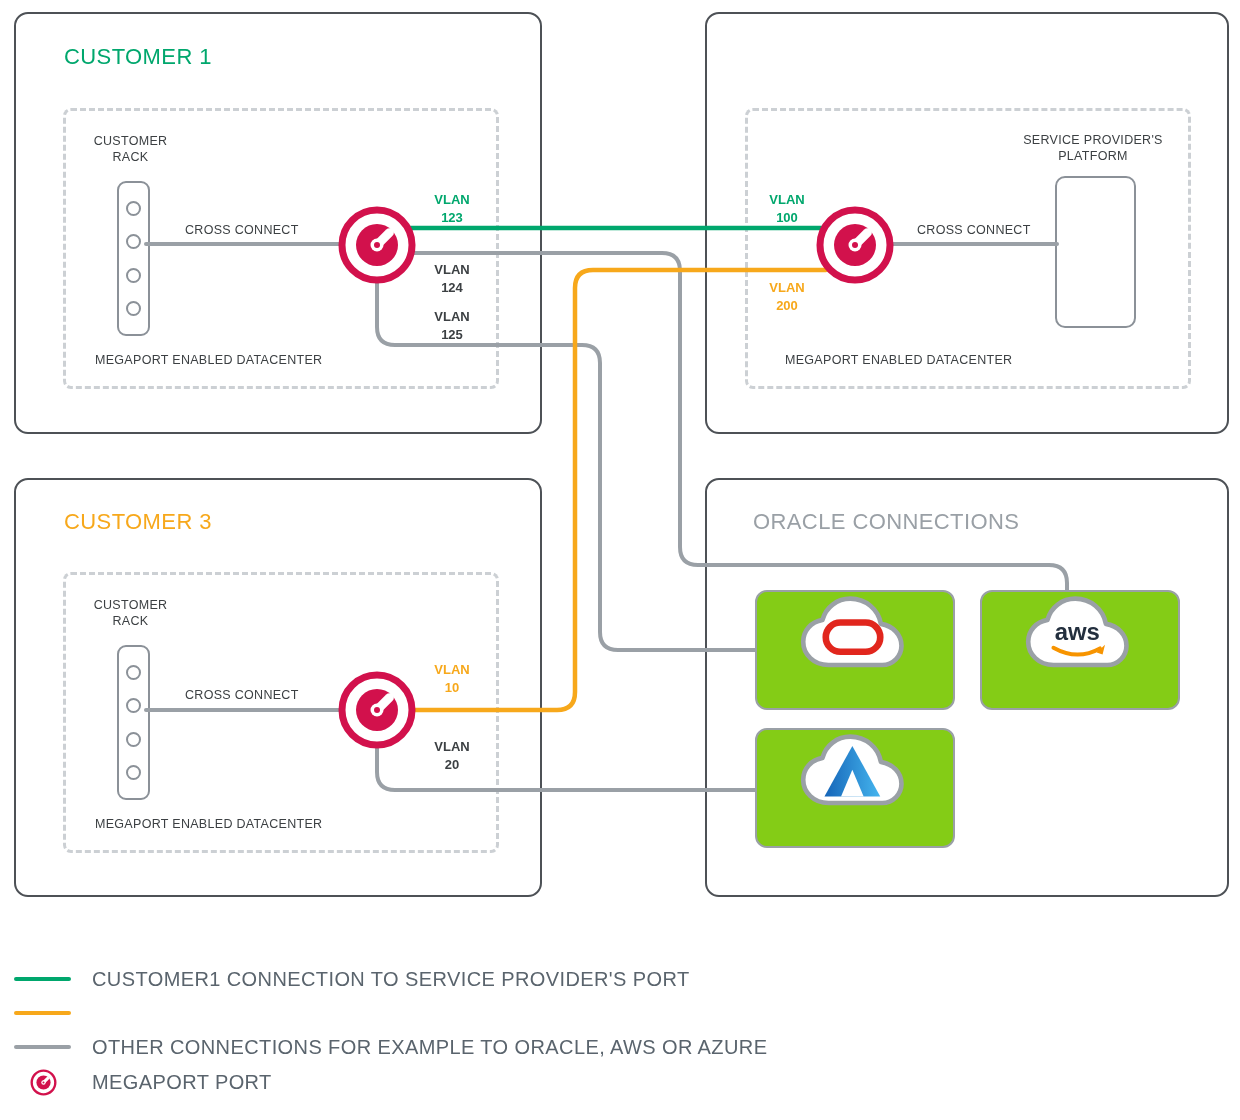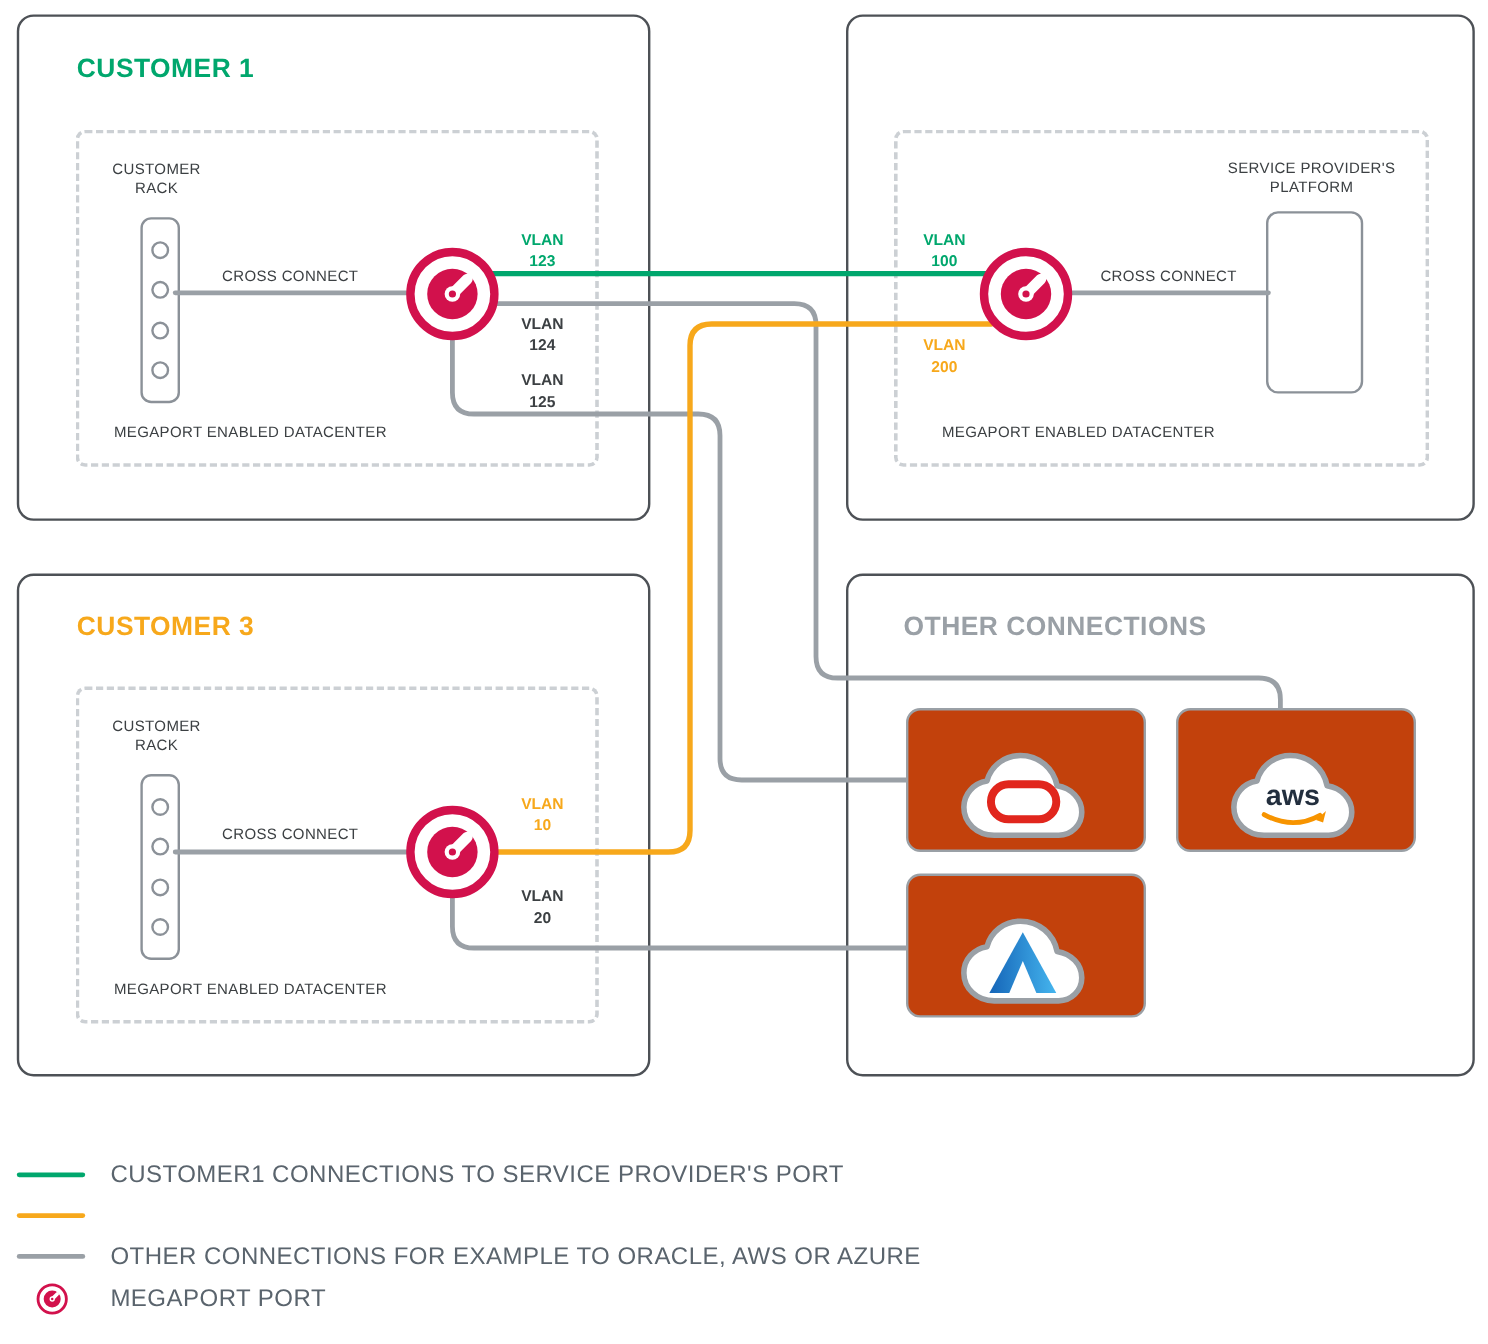--- a/index.html
+++ b/index.html
@@ -5,31 +5,31 @@
   html,body{margin:0;padding:0;background:#ffffff}
   body{font-family:"Liberation Sans",sans-serif}
   .canvas{position:relative;width:1240px;height:1120px;background:#fff;overflow:hidden}
   .wires{position:absolute;left:0;top:0;width:1240px;height:1120px;z-index:5;pointer-events:none}
   .w{fill:none;stroke-linecap:round}
   .w-gray{stroke:#9aa0a6;stroke-width:4}
   .w-green{stroke:#00a76d;stroke-width:4.5}
   .w-orange{stroke:#f7a81b;stroke-width:4.5}
   .box{position:absolute;border:2.5px solid #4d5156;border-radius:14px;background:#fff;z-index:1}
   .dashed{position:absolute;border:3px dashed #ccd0d4;border-radius:8px;z-index:2}
-  .title{position:absolute;font-size:22px;font-weight:bold;letter-spacing:.4px;z-index:3;white-space:nowrap}
+  .title{position:absolute;font-size:22px;font-weight:normal;letter-spacing:.4px;z-index:3;white-space:nowrap}
   .lbl{position:absolute;font-size:12.5px;font-weight:normal;color:#3c4043;letter-spacing:.3px;z-index:4;white-space:nowrap}
   .two{line-height:16px;text-align:center;white-space:normal}
   .vlan{position:absolute;width:56px;font-size:13px;font-weight:bold;line-height:17.5px;text-align:center;color:#3c4043;z-index:6}
   .vlan-green{color:#00a76d}
   .vlan-orange{color:#f7a81b}
   .rack{position:absolute;width:29px;height:151px;border:2.5px solid #8b9198;border-radius:9px;background:#fff;display:flex;flex-direction:column;justify-content:space-evenly;align-items:center;z-index:4}
   .rack i{width:11px;height:11px;border:2.2px solid #8b9198;border-radius:50%;background:#fff}
   .platform{position:absolute;width:77px;height:148px;border:2.5px solid #8b9198;border-radius:10px;background:#fff;z-index:4}
   .port{position:absolute;width:80px;height:80px;z-index:10}
-  .card{position:absolute;width:196px;height:116px;border:2.5px solid #9aa0a6;border-radius:12px;background:#c2410c;z-index:6;display:flex;align-items:flex-end;justify-content:center}
+  .card{position:absolute;width:196px;height:116px;border:2.5px solid #9aa0a6;border-radius:12px;background:#84cc16;z-index:6;display:flex;align-items:flex-start;justify-content:center}
   .cloud{display:block}
   .cl{fill:#ffffff;stroke:#9aa0a6;stroke-width:3.5;stroke-linejoin:round}
   svg text{font-family:"Liberation Sans",sans-serif}
   .legend-row{position:absolute;display:flex;align-items:center;height:28px;z-index:3}
   .sw{width:57px;height:4.5px;border-radius:2.5px;margin-right:21px;flex:none}
   .sw-green{background:#00a76d}
   .sw-orange{background:#f7a81b}
   .sw-gray{background:#9aa0a6}
   .legend-text{font-size:20px;color:#5a646d;letter-spacing:.4px;white-space:nowrap}
   .mini{width:27px;height:27px;margin-left:16px;margin-right:35px;flex:none}
@@ -188,21 +188,21 @@
     <div>VLAN</div>
     <div>10</div>
   </div>
   <div class="vlan v20">
     <div>VLAN</div>
     <div>20</div>
   </div>
   <div class="lbl c2-dc">MEGAPORT ENABLED DATACENTER</div>
 
   <div class="box oth"></div>
-  <div class="title oth-title">OTHER CONNECTIONS</div>
+  <div class="title oth-title">ORACLE CONNECTIONS</div>
 
   <div class="card oracle-card">
     <svg class="cloud" viewBox="0 0 96 64" width="128" height="85">
       <path class="cl" d="M28 55 C17 55 9 47 9 37.5 C9 29 15 22.5 23.5 21 C26 11.5 34.5 5 44.5 5 C56 5 65.5 13 67.5 24 C76.5 25.5 83 32 83 40.5 C83 48.5 76.5 55 68.5 55 Z"></path>
       <rect x="26" y="23" width="41" height="22" rx="11" fill="none" stroke="#e1261d" stroke-width="5"></rect>
     </svg>
   </div>
 
   <div class="card aws-card">
     <svg class="cloud" viewBox="0 0 96 64" width="128" height="85">
@@ -222,21 +222,21 @@
         </linearGradient>
       </defs>
       <path class="cl" d="M28 55 C17 55 9 47 9 37.5 C9 29 15 22.5 23.5 21 C26 11.5 34.5 5 44.5 5 C56 5 65.5 13 67.5 24 C76.5 25.5 83 32 83 40.5 C83 48.5 76.5 55 68.5 55 Z"></path>
       <path d="M46 12 L67 50 L25 50 Z" fill="url(#azg)"></path>
       <path d="M46 30 L54.5 50 L37.5 50 Z" fill="#ffffff"></path>
     </svg>
   </div>
 
   <div class="legend-row leg1">
     <span class="sw sw-green"></span>
-    <span class="legend-text">CUSTOMER1 CONNECTIONS TO SERVICE PROVIDER'S PORT</span>
+    <span class="legend-text">CUSTOMER1 CONNECTION TO SERVICE PROVIDER'S PORT</span>
   </div>
   <div class="legend-row leg2">
     <span class="sw sw-orange"></span>
   </div>
   <div class="legend-row leg4">
     <svg class="mini" viewBox="0 0 80 80">
       <circle cx="40" cy="40" r="35" fill="#ffffff" stroke="#d2114c" stroke-width="7"></circle>
       <circle cx="40" cy="40" r="21" fill="#d2114c"></circle>
       <g transform="rotate(-45 40 40)">
           <rect x="36" y="35.5" width="26" height="9" rx="4.5" fill="#ffffff"></rect>

